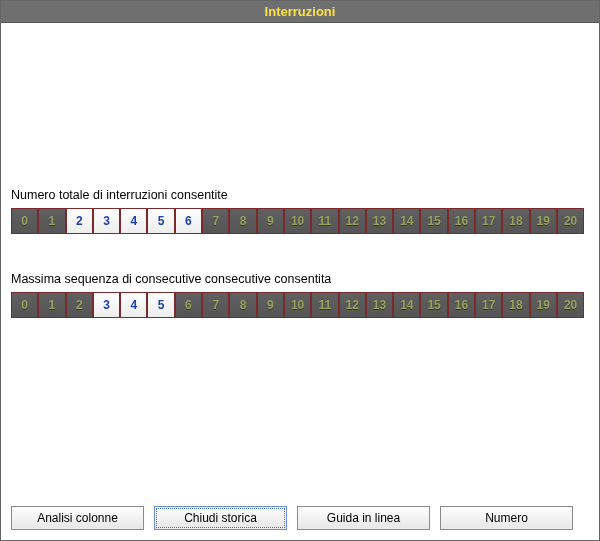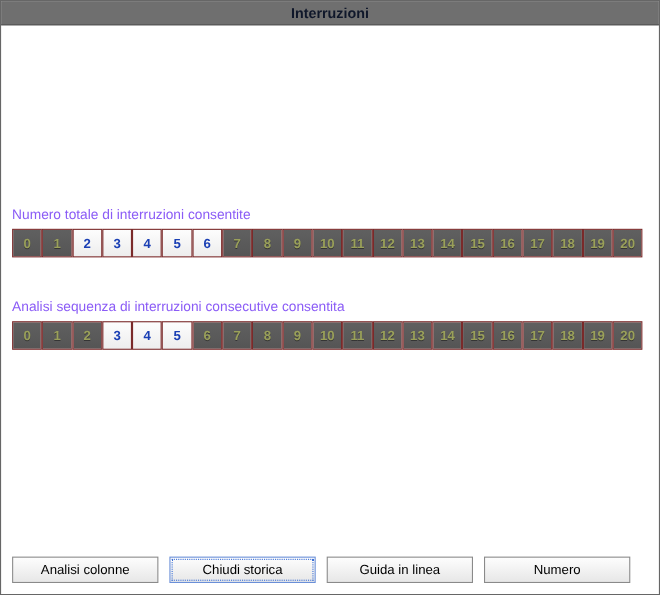--- a/index.html
+++ b/index.html
@@ -12,39 +12,39 @@
   .window {
     width: 600px;
     height: 541px;
     border: 1px solid #666;
     display: flex;
     flex-direction: column;
     background: #fff;
   }
   .title-bar {
     background: #6f6f6f;
-    color: #0f172a;
+    color: #fde047;
     text-align: center;
     font-weight: bold;
     font-size: 13px;
     padding: 3px 0;
     border-bottom: 1px solid #555;
   }
   .content {
     flex: 1;
     padding: 10px 10px 0 10px;
     display: flex;
     flex-direction: column;
   }
   .spacer-top { flex: 1.2; }
   .spacer-mid { height: 38px; }
   .spacer-bottom { flex: 1.4; }
   .label {
     font-size: 12.5px;
-    color: #8b5cf6;
+    color: #000000;
     margin-bottom: 6px;
   }
   .cell-row {
     display: flex;
     gap: 0;
   }
   .cell {
     width: 27.3px;
     height: 26px;
     border: 1px solid #7a2a2a;
@@ -118,21 +118,21 @@
         <div class="cell dark">15</div>
         <div class="cell dark">16</div>
         <div class="cell dark">17</div>
         <div class="cell dark">18</div>
         <div class="cell dark">19</div>
         <div class="cell dark">20</div>
       </div>
 
     <div class="spacer-mid"></div>
 
-    <div class="label">Analisi sequenza di interruzioni consecutive consentita</div>
+    <div class="label">Massima sequenza di consecutive consecutive consentita</div>
     <div class="cell-row" id="row2">
         <div class="cell dark">0</div>
         <div class="cell dark">1</div>
         <div class="cell dark">2</div>
         <div class="cell light">3</div>
         <div class="cell light">4</div>
         <div class="cell light">5</div>
         <div class="cell dark">6</div>
         <div class="cell dark">7</div>
         <div class="cell dark">8</div>

